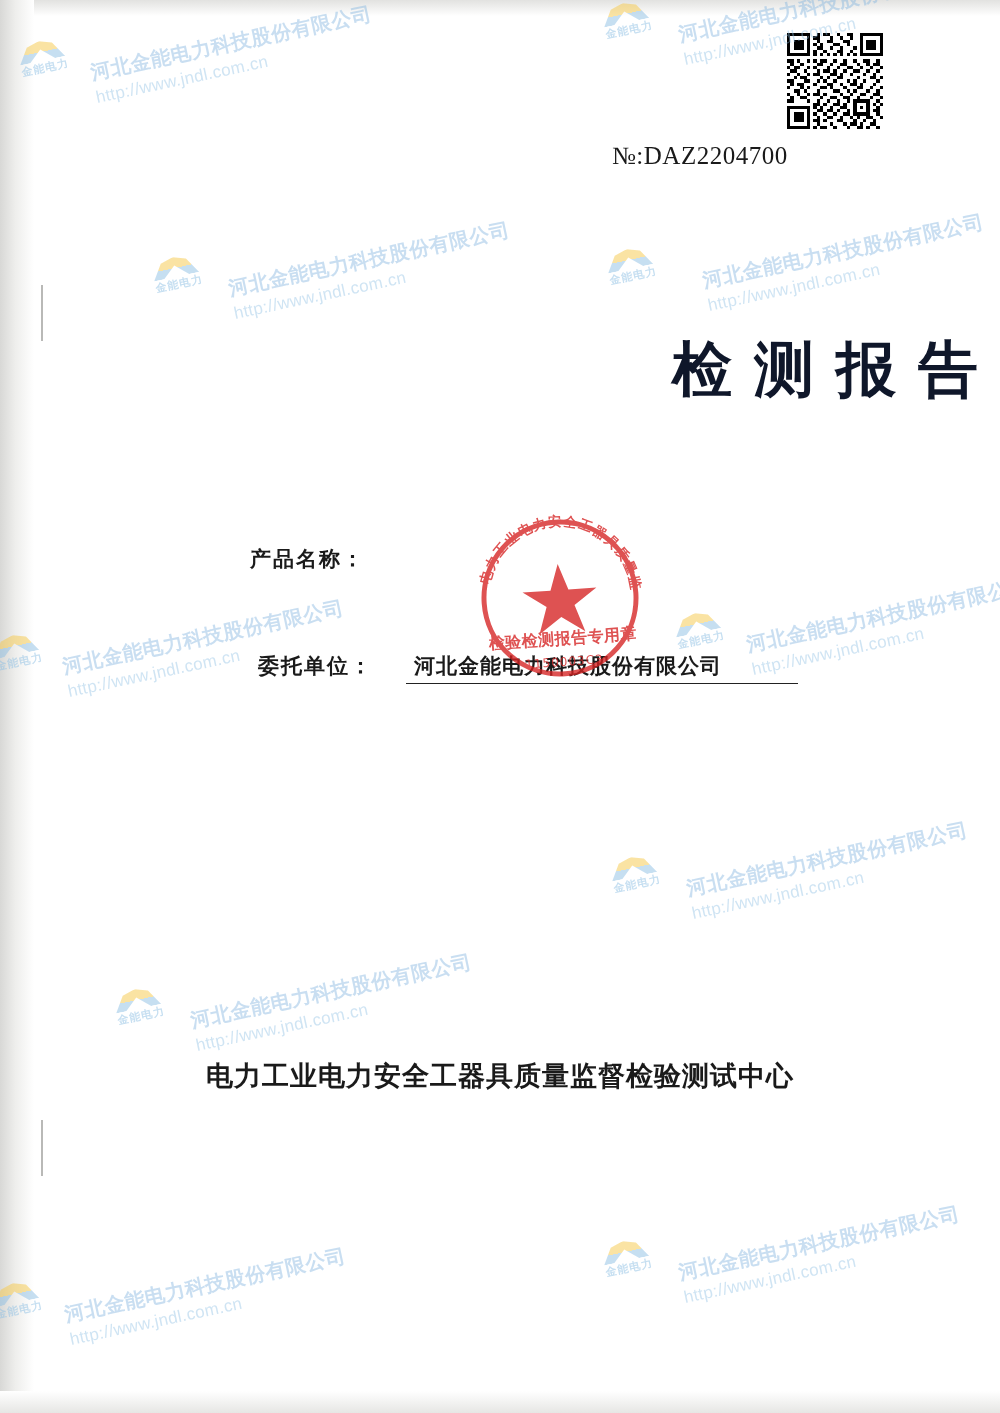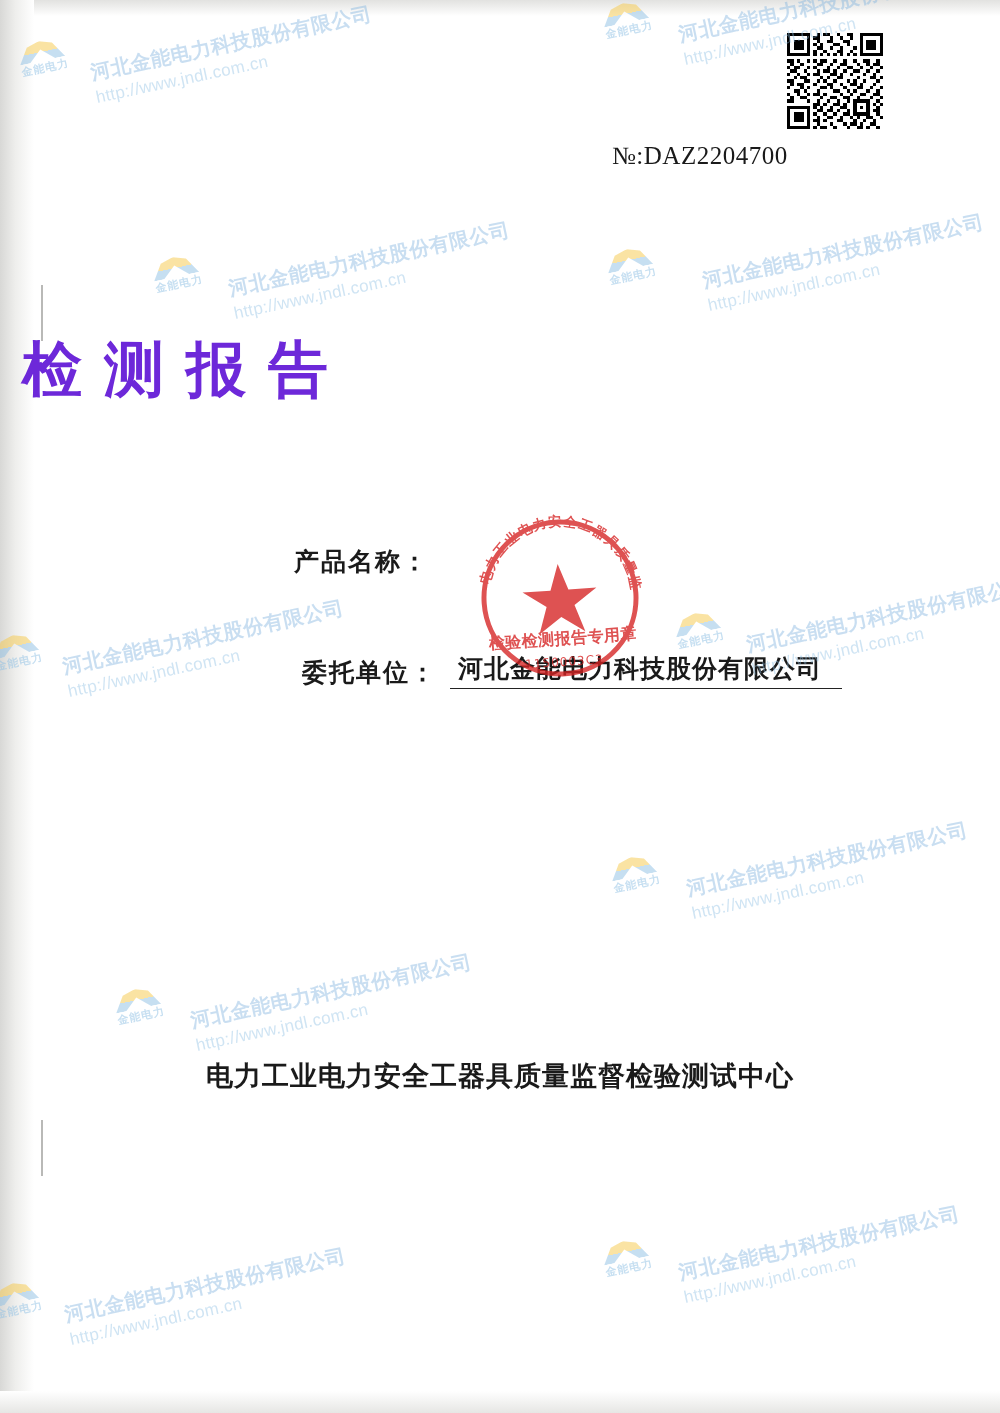--- a/index.html
+++ b/index.html
@@ -68,38 +68,37 @@
     font-family: "Liberation Serif", "DejaVu Serif", serif;
     white-space: nowrap;
   }
 
   
   .main-title {
     position: absolute;
     left: 0;
     top: 330px;
     width: 1000px;
-    text-align: left;
+    text-align: right;
     font-size: 60px;
     font-weight: bold;
     letter-spacing: 22px;
     text-indent: 22px;
     font-family: "DejaVu Serif", "Liberation Serif", serif;
-    color: #6d28d9;
+    color: #0f172a;
   }
 
   
   .field {
     position: absolute;
     display: flex;
-    align-items: flex-end;
-    font-size: 25px;
+    align-items: flex-start;
+    font-size: 21px;
     font-weight: bold;
     font-family: "DejaVu Serif", "Liberation Serif", serif;
-    margin-left: 44px;
   }
   .field .label {
     width: 148px;
     letter-spacing: 2px;
     white-space: nowrap;
   }
   .field .value {
     min-width: 380px;
     border-bottom: 1.6px solid #222;
     padding: 0 4px 3px 8px;

